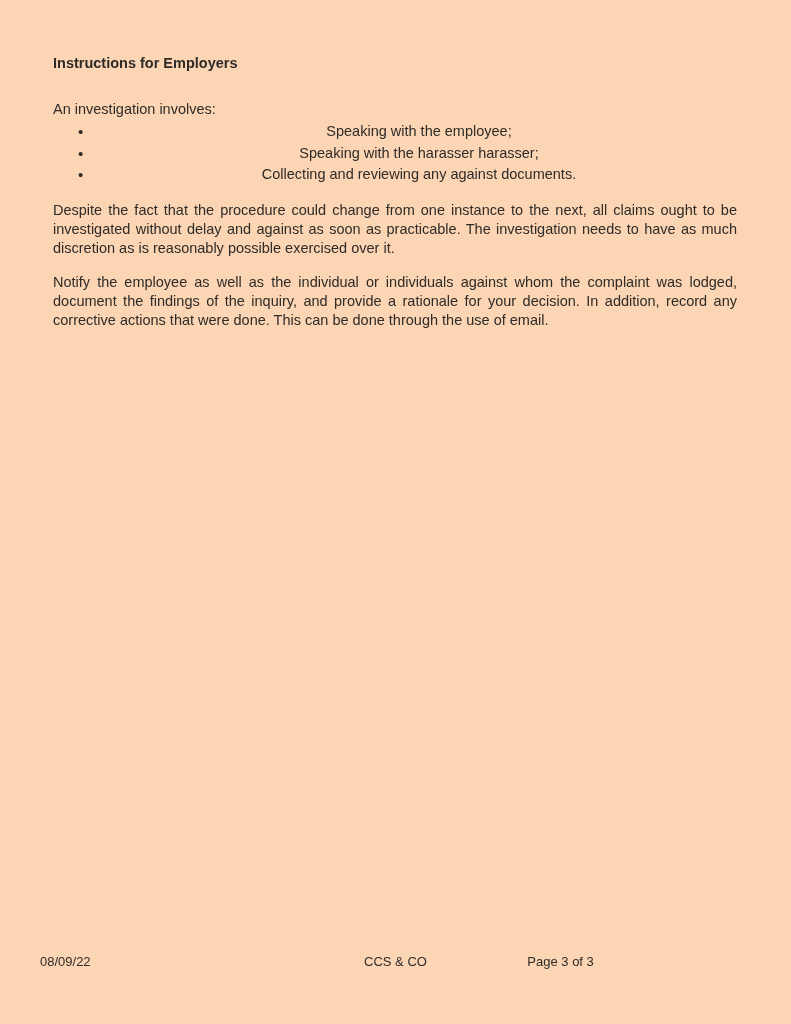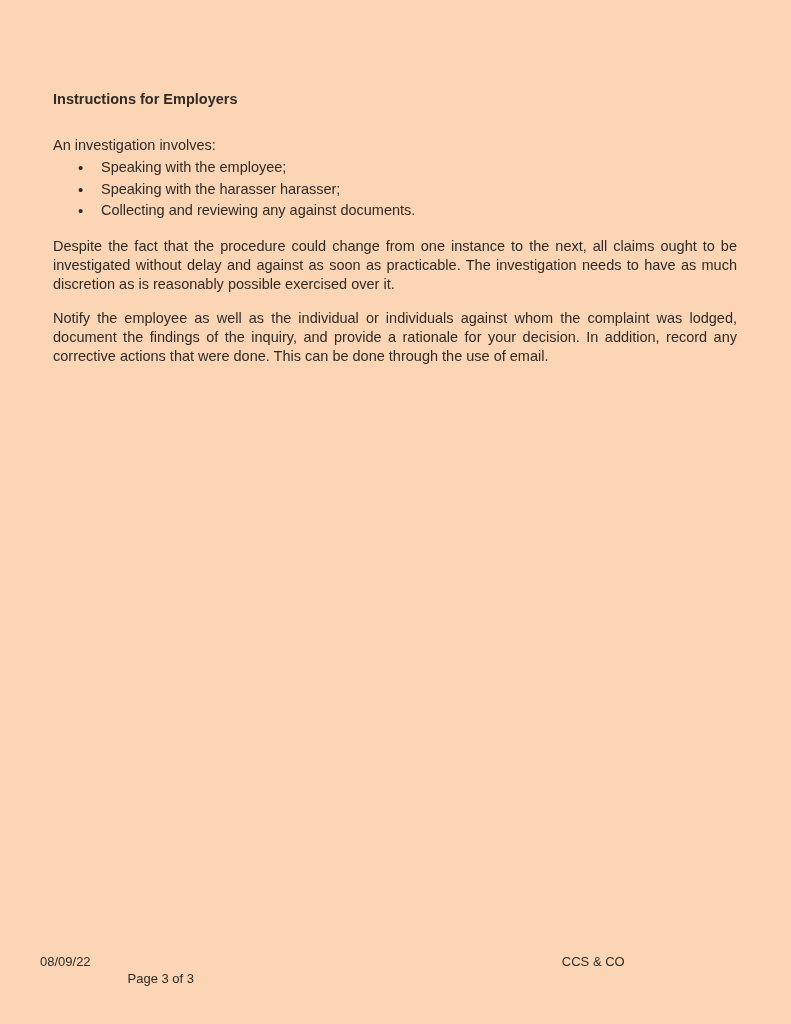--- a/index.html
+++ b/index.html
@@ -17,41 +17,41 @@
     overflow: hidden;
     box-sizing: border-box;
   }
   .content {
     position: absolute;
     top: 54px;
     left: 53px;
     width: 684px;
     font-size: 14.5px;
     line-height: 19px;
-    margin-top: 36px;
   }
   .doc-heading {
     font-size: 14.5px;
     font-weight: bold;
     margin: 0 0 27px 0;
     line-height: 19px;
   }
   .para {
     margin: 0;
     text-align: justify;
   }
   .para-intro { margin-bottom: 27px; }
   .list-intro {
     margin: 0;
     text-align: left;
   }
   ul.investigation-list {
     list-style: none;
     margin: 3px 0 0 0;
     padding: 0 0 0 25px;
+    text-align: center;
   }
   ul.investigation-list li {
     position: relative;
     padding-left: 23px;
     line-height: 19px;
     margin-bottom: 2.5px;
   }
   ul.investigation-list li::before {
     content: "\2022";
     position: absolute;
@@ -60,27 +60,27 @@
     font-size: 15px;
   }
   .para-claims { margin-top: 17px; }
   .para-notify { margin-top: 15px; }
   .footer {
     position: absolute;
     left: 0;
     right: 0;
     top: 953px;
     display: grid;
-    grid-template-columns: 1fr 1fr;
+    grid-template-columns: 1fr 1fr 1fr;
     font-size: 13px;
     line-height: 17px;
   }
   .footer .f-left   { text-align: left;   padding-left: 40px; }
   .footer .f-center { text-align: center; }
-  .footer .f-right  { text-align: center;  padding-right: 74px; }
+  .footer .f-right  { text-align: left;  padding-right: 74px; }
 </style>
 </head>
 <body>
 
 <div class="page">
   <div class="content">
 
     <h1 class="doc-heading">Instructions for Employers</h1>
 
 

